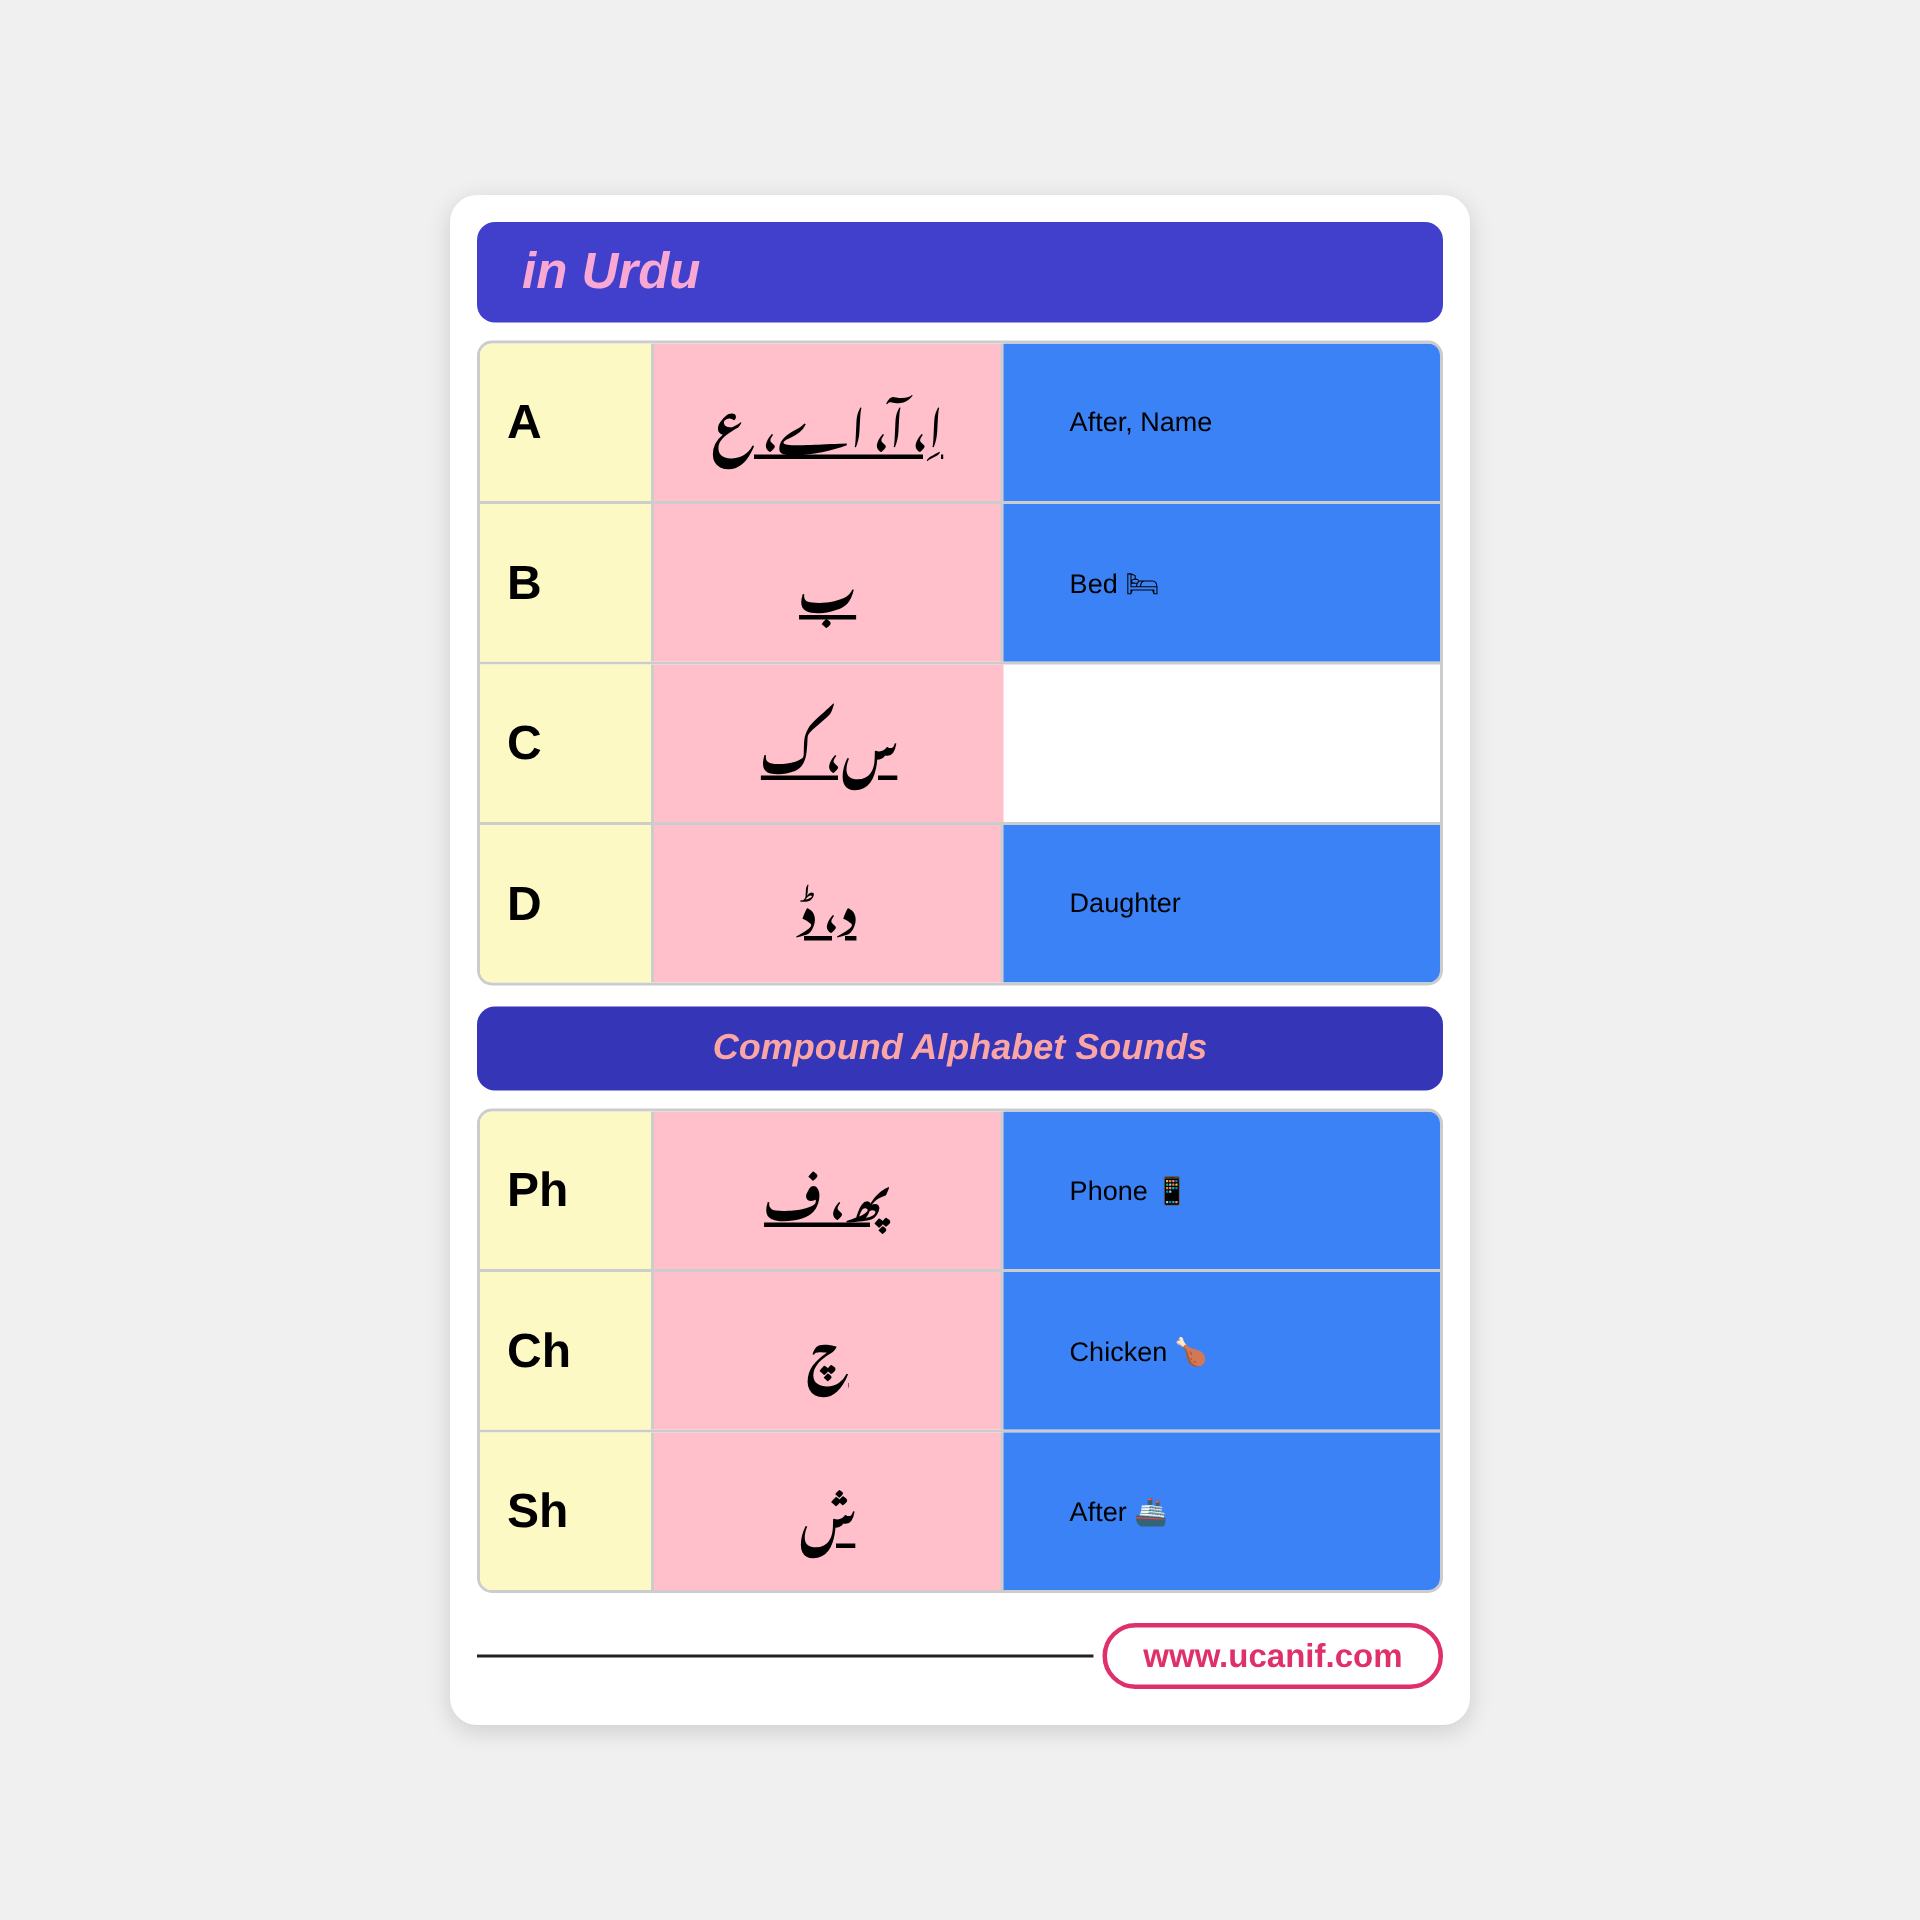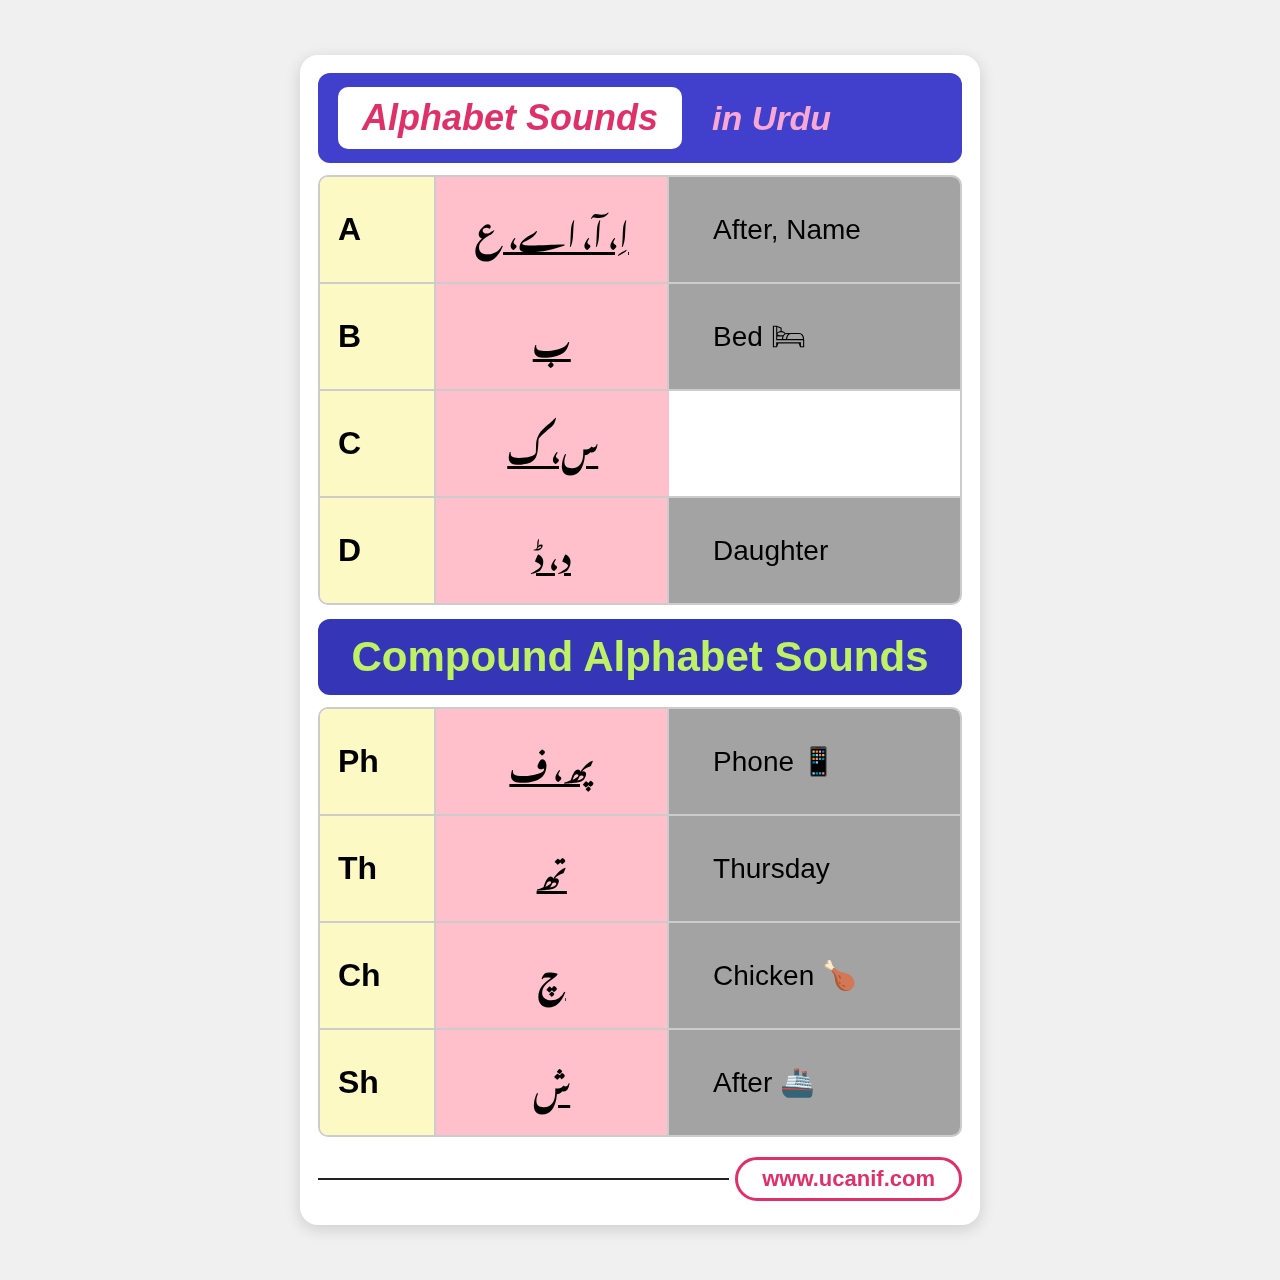--- a/index.html
+++ b/index.html
@@ -96,40 +96,41 @@
 
     .cell-urdu {
       background: #ffc0cb;
       font-family: 'Noto Nastaliq Urdu', 'Arial Unicode MS', sans-serif;
       font-size: 31px;
       direction: rtl;
       text-decoration: underline;
     }
 
     .cell-english {
-      background: #a3a3a3;
+      background: #3b82f6;
       justify-content: flex-start;
-      font-size: 28px;
+      font-size: 18px;
       font-weight: normal;
       padding-left: 44px;
     }
 
     
     .compound-header {
       background: #3535b8;
       border-radius: 12px;
       text-align: center;
       padding: 14px 20px;
       margin-bottom: 12px;
     }
 
     .compound-header span {
-      font-size: 42px;
+      font-size: 24px;
       font-weight: 900;
-      color: #bef264;
+      color: #fca5a5;
+      font-style: italic;
     }
 
     
     .footer {
       margin-top: 20px;
       display: flex;
       flex-direction: row;
       align-items: center;
       gap: 6px;
     }
@@ -151,23 +152,20 @@
     }
 
     .relative { position: relative; overflow: hidden; }
   </style>
 </head>
 <body>
 
 <div class="card">
 
   <div class="header">
-    <div class="header-title-box">
-      <span>Alphabet Sounds</span>
-    </div>
     <div class="header-subtitle">in Urdu</div>
   </div>
 
   <div class="table-section relative">
 
     <div class="table-row">
       <div class="cell cell-letter">A</div>
       <div class="cell cell-urdu">اِ، آ، اے، ع</div>
       <div class="cell cell-english">After, Name</div>
     </div>
@@ -195,25 +193,20 @@
   </div>
 
   <div class="table-section relative">
 
     <div class="table-row">
       <div class="cell cell-letter">Ph</div>
       <div class="cell cell-urdu">پھ، ف</div>
       <div class="cell cell-english">Phone 📱</div>
     </div>
 
-    <div class="table-row">
-      <div class="cell cell-letter">Th</div>
-      <div class="cell cell-urdu">تھ</div>
-      <div class="cell cell-english">Thursday</div>
-    </div>
 
     <div class="table-row">
       <div class="cell cell-letter">Ch</div>
       <div class="cell cell-urdu">چ</div>
       <div class="cell cell-english">Chicken 🍗</div>
     </div>
 
     <div class="table-row">
       <div class="cell cell-letter">Sh</div>
       <div class="cell cell-urdu">ش</div>

